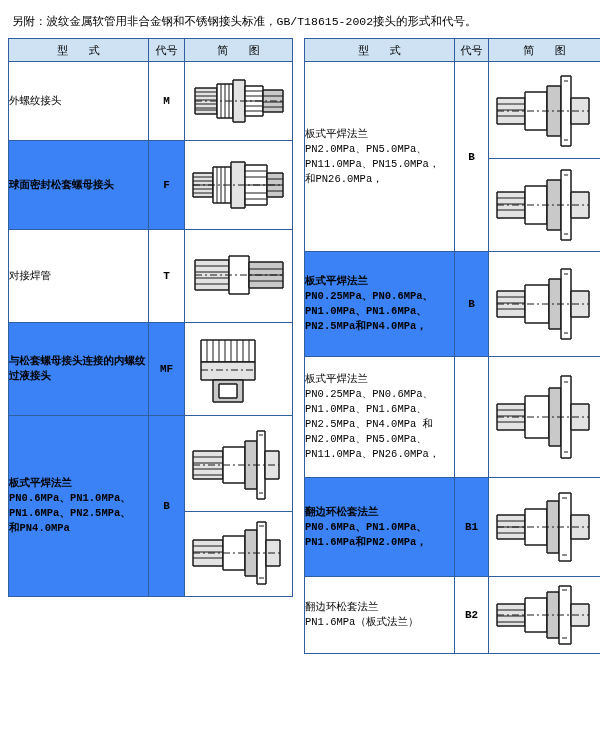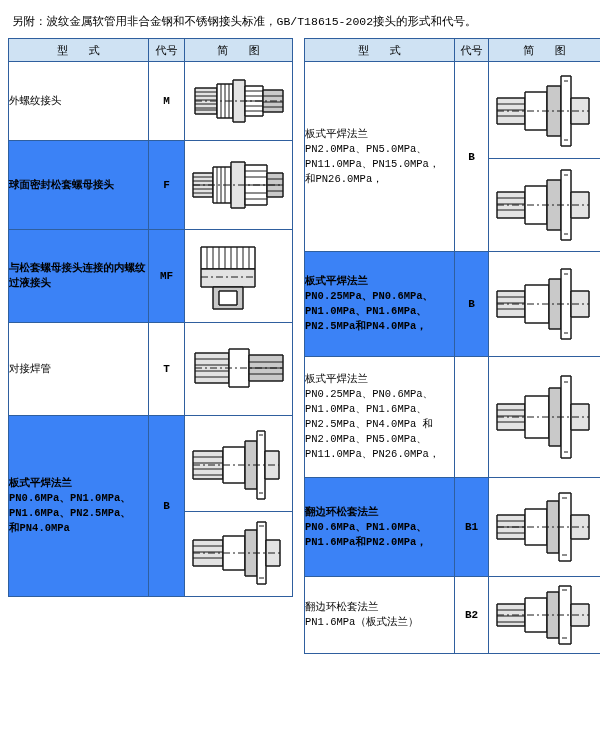--- a/index.html
+++ b/index.html
@@ -153,55 +153,55 @@
                 <path d="M80 22 h16 v24 h-16 z"></path>
                 <path d="M80 28 h16 M80 34 h16 M80 40 h16"></path>
                 <path d="M6 34 h90" stroke-dasharray="7 3 2 3"></path>
               </g>
             </svg>
           </td>
         </tr>
 
 
         <tr>
+          <td class="c-type white" style="height:92px">对接焊管</td>
+          <td class="c-code white">T</td>
+          <td class="c-fig">
+            <svg width="104" height="72" viewBox="0 0 104 72">
+              <g class="nb">
+                <path class="gr" d="M8 20 h34 v30 h-34 z"></path>
+                <path d="M8 20 h34 v30 h-34 z"></path>
+                <path d="M8 26 h34 M8 32 h34 M8 38 h34 M8 44 h34"></path>
+                <path class="hl" d="M42 16 h20 v38 h-20 z"></path>
+                <path d="M42 16 h20 v38 h-20 z"></path>
+                <path class="gr2" d="M62 22 h34 v26 h-34 z"></path>
+                <path d="M62 22 h34 v26 h-34 z"></path>
+                <path d="M62 29 h34 M62 35 h34 M62 41 h34"></path>
+                <path d="M8 35 h88" stroke-dasharray="7 3 2 3"></path>
+              </g>
+            </svg>
+          </td>
+        </tr>
+
+        <tr>
           <td class="c-type tint bold" style="height:92px">与松套螺母接头连接的内螺纹过液接头</td>
           <td class="c-code tint">MF</td>
           <td class="c-fig">
             <svg width="104" height="78" viewBox="0 0 104 78">
               <g class="nb">
                 <path class="hl" d="M14 10 h54 v22 h-54 z"></path>
                 <path d="M14 10 h54 v22 h-54 z"></path>
                 <path d="M20 10 v22 M26 10 v22 M32 10 v22 M38 10 v22 M44 10 v22 M50 10 v22 M56 10 v22 M62 10 v22"></path>
                 <path class="gr" d="M14 32 h54 v18 h-54 z"></path>
                 <path d="M14 32 h54 v18 h-54 z"></path>
                 <path class="gr2" d="M26 50 h30 v22 h-30 z"></path>
                 <path d="M26 50 h30 v22 h-30 z"></path>
                 <path class="hl" d="M32 54 h18 v14 h-18 z"></path>
                 <path d="M32 54 h18 v14 h-18 z"></path>
                 <path d="M14 40 h54" stroke-dasharray="7 3 2 3"></path>
-              </g>
-            </svg>
-          </td>
-        </tr>
-
-        <tr>
-          <td class="c-type white" style="height:92px">对接焊管</td>
-          <td class="c-code white">T</td>
-          <td class="c-fig">
-            <svg width="104" height="72" viewBox="0 0 104 72">
-              <g class="nb">
-                <path class="gr" d="M8 20 h34 v30 h-34 z"></path>
-                <path d="M8 20 h34 v30 h-34 z"></path>
-                <path d="M8 26 h34 M8 32 h34 M8 38 h34 M8 44 h34"></path>
-                <path class="hl" d="M42 16 h20 v38 h-20 z"></path>
-                <path d="M42 16 h20 v38 h-20 z"></path>
-                <path class="gr2" d="M62 22 h34 v26 h-34 z"></path>
-                <path d="M62 22 h34 v26 h-34 z"></path>
-                <path d="M62 29 h34 M62 35 h34 M62 41 h34"></path>
-                <path d="M8 35 h88" stroke-dasharray="7 3 2 3"></path>
               </g>
             </svg>
           </td>
         </tr>
 
         <tr>
           <td class="c-type tint bold" style="height:180px"><span style="white-space:pre-line">板式平焊法兰
 PN0.6MPa、PN1.0MPa、
 PN1.6MPa、PN2.5MPa、
 和PN4.0MPa</span></td>

